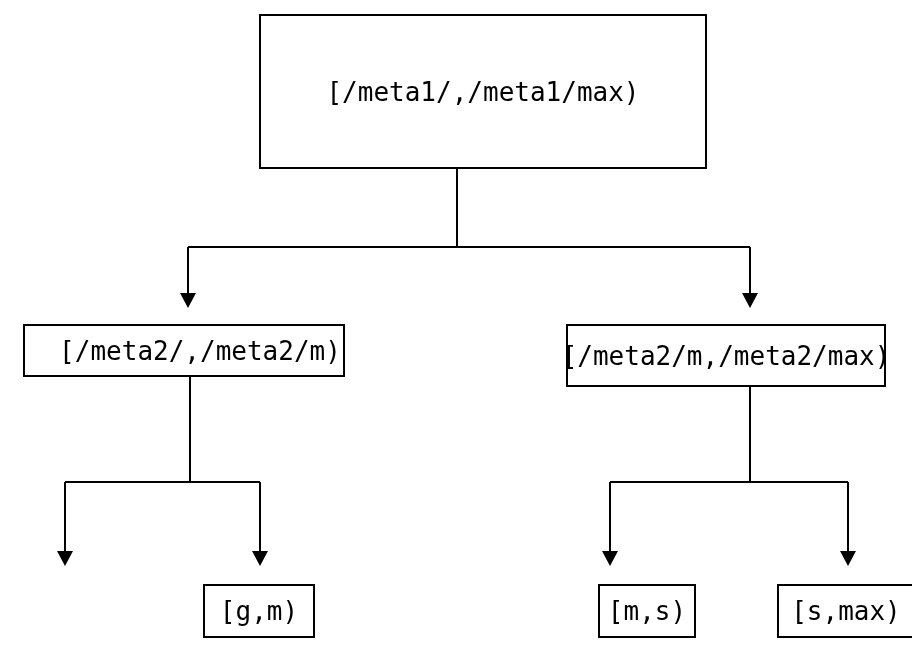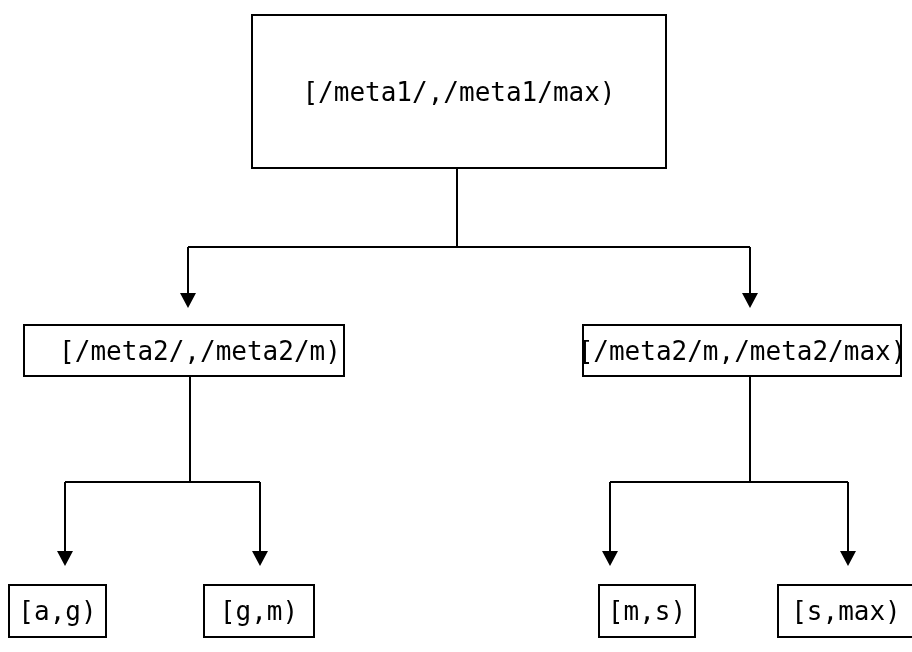--- a/index.html
+++ b/index.html
@@ -31,23 +31,23 @@
     align-items: center;
     justify-content: center;
   }
   .node-label {
     color: #000000;
     font-size: 26px;
     line-height: 1;
     white-space: nowrap;
   }
   
-  #node-root  { left: 251px; top: 14px;  width: 416px; height: 155px; }
+  #node-root  { left: 259px; top: 14px;  width: 448px; height: 155px; }
   #node-left  { left: 23px;  top: 324px; width: 322px; height: 53px; padding-left: 32px; }
-  #node-right { left: 582px; top: 324px; width: 320px; height: 53px; }
+  #node-right { left: 566px; top: 324px; width: 320px; height: 63px; }
   #node-leaf-ag   { left: 8px;   top: 584px; width: 99px;  height: 54px; }
   #node-leaf-gm   { left: 203px; top: 584px; width: 112px;  height: 54px; }
   #node-leaf-ms   { left: 555px; top: 584px; width: 98px;  height: 54px; margin-left: 43px; }
   #node-leaf-smax { left: 777px; top: 584px; width: 138px; height: 54px; }
   .edge {
     stroke: #000000;
     stroke-width: 2;
     fill: none;
   }
   .arrowhead {
@@ -95,23 +95,20 @@
   </div>
 
   <div class="node" id="node-left">
     <span class="node-label">[/meta2/,/meta2/m)</span>
   </div>
 
   <div class="node" id="node-right">
     <span class="node-label">[/meta2/m,/meta2/max)</span>
   </div>
 
-  <div class="node" id="node-leaf-ag">
-    <span class="node-label">[a,g)</span>
-  </div>
 
   <div class="node" id="node-leaf-gm">
     <span class="node-label">[g,m)</span>
   </div>
 
   <div class="node" id="node-leaf-ms">
     <span class="node-label">[m,s)</span>
   </div>
 
   <div class="node" id="node-leaf-smax">

